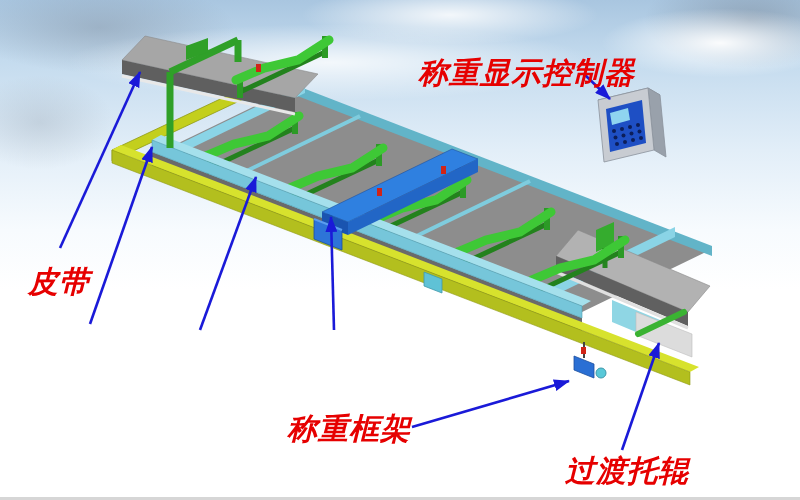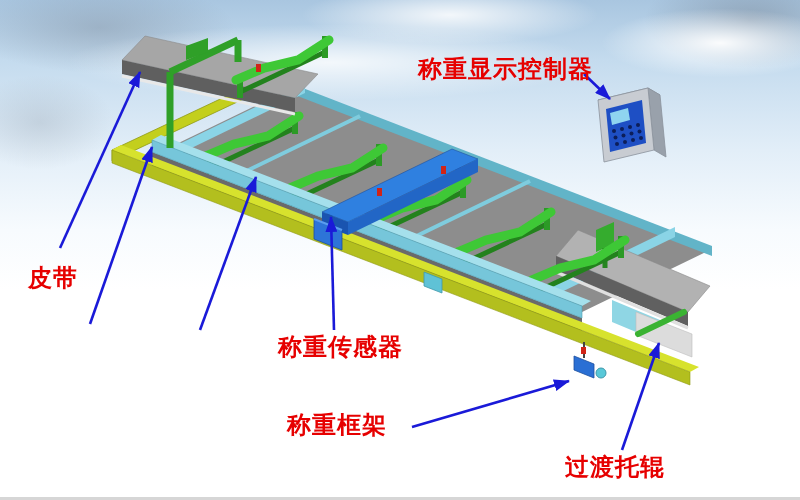--- a/index.html
+++ b/index.html
@@ -4,23 +4,24 @@
 <style>
   html,body{margin:0;padding:0;}
   .stage{
     position:relative;width:800px;height:500px;overflow:hidden;
     font-family:"DejaVu Sans",sans-serif;
     background:linear-gradient(180deg,#a9c6e0 0%,#c4dbee 12%,#e2eef8 30%,#f7fbfe 46%,#ffffff 58%,#ffffff 100%);
   }
   .cloud{position:absolute;pointer-events:none;}
   svg.diagram{position:absolute;left:0;top:0;}
   .lbl{
-    position:absolute;color:#e60000;font-weight:bold;font-size:24px;
+    position:absolute;color:#e60000;font-weight:bold;font-size:30px;
     letter-spacing:1px;white-space:nowrap;line-height:1.1;
     font-family:"DejaVu Sans",sans-serif;
+    font-style:italic;
   }
   .bottom-edge{position:absolute;left:0;bottom:0;width:800px;height:3px;background:#d6d6d6;}
 </style>
 </head>
 <body>
 
 <div class="stage">
 
   <div class="cloud" style="left:640px;top:-30px;width:220px;height:100px;background:radial-gradient(ellipse at center,rgba(120,135,152,0.55) 0%,rgba(120,135,152,0) 68%);"></div>
   <div class="cloud" style="left:600px;top:8px;width:240px;height:70px;background:radial-gradient(ellipse at center,rgba(255,255,255,0.95) 0%,rgba(255,255,255,0) 70%);"></div>
@@ -174,18 +175,17 @@
       <line x1="90" y1="324" x2="152" y2="147" marker-end="url(#ah)"></line>
       <line x1="200" y1="330" x2="256" y2="177" marker-end="url(#ah)"></line>
       <line x1="334" y1="330" x2="331" y2="217" marker-end="url(#ah)"></line>
       <line x1="412" y1="427" x2="569" y2="381" marker-end="url(#ah)"></line>
       <line x1="622" y1="450" x2="659" y2="343" marker-end="url(#ah)"></line>
     </g>
   </svg>
 
   <div class="lbl" style="left:418px;top:56px">称重显示控制器</div>
   <div class="lbl" style="left:28px;top:265px">皮带</div>
-  <div class="lbl" style="left:278px;top:334px">称重传感器</div>
   <div class="lbl" style="left:287px;top:412px">称重框架</div>
   <div class="lbl" style="left:565px;top:454px">过渡托辊</div>
 
   <div class="bottom-edge"></div>
 </div>
 
 </body></html>

